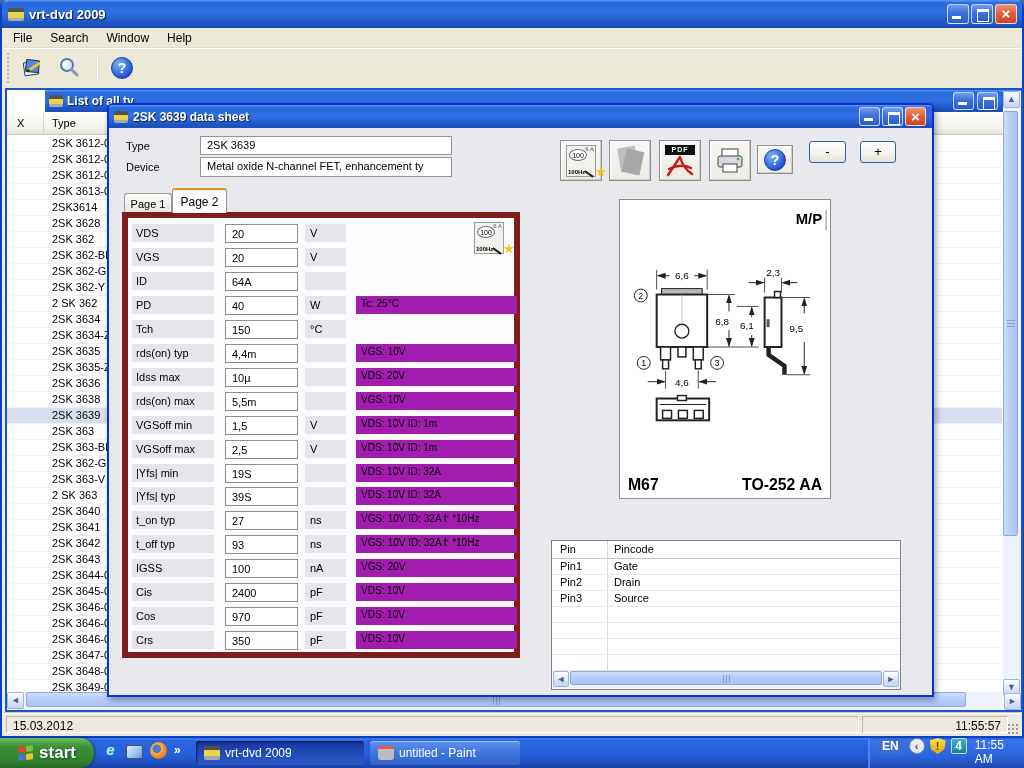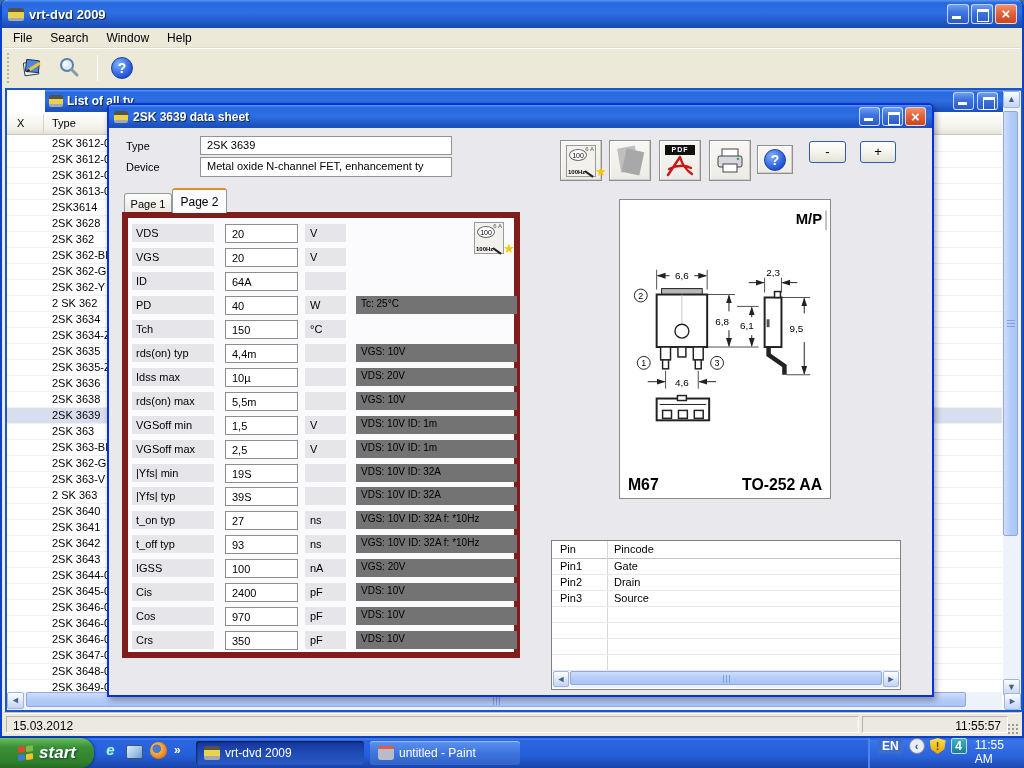--- a/index.html
+++ b/index.html
@@ -95,21 +95,21 @@
   .tab.inactive { background:linear-gradient(180deg,#FDFDFB,#E8E6DE); height:21px; padding-top:4px; }
   .tab.active { background:#FCFCFE; border-top:2px solid #E68B2C; height:25px; padding-top:5px; z-index:3; font-size:12px; }
   #tab-panel { position:absolute; left:13px; top:107px; width:398px; height:446px;
     background:#FBFBFD; border:6px solid #7f1d1d; }
 
   .prm-row { position:absolute; left:0; width:100%; height:19px; }
   .prm-label { position:absolute; left:4px; width:82px; height:18px; background:#E6E5E9; padding:3px 0 0 4px; }
   .prm-input { position:absolute; left:97px; width:73px; height:19px; background:#fff; border:1px solid #8E8E8E;
     font-family:inherit; font-size:11px; padding-left:6px; }
   .prm-unit { position:absolute; left:177px; width:41px; height:18px; background:#E6E5E9; padding:3px 0 0 5px; }
-  .prm-cond { position:absolute; left:228px; width:161px; height:18px; background:#737373;
+  .prm-cond { position:absolute; left:228px; width:161px; height:18px; background:#a21caf;
     padding:2px 0 0 5px; font-size:10px; }
 
   
   .meas-icon { position:relative; width:30px; height:32px; background:#F2F1EE; border:1px solid #9A9A9A; }
   .meas-icon .gauge { position:absolute; left:2px; top:3px; width:18px; height:12px; background:#fff;
     border:1px solid #666; border-radius:50%; font-size:7px; text-align:center; line-height:12px; }
   .meas-icon .hz { position:absolute; left:1px; bottom:1px; font-size:6px; font-weight:bold; }
   .meas-icon .amp { position:absolute; right:1px; top:0; font-size:6px; color:#555; }
   .meas-icon .star { position:absolute; right:0; bottom:4px; width:0; height:0; color:#F5C400; font-size:13px; line-height:0; }
   .meas-icon .wand { position:absolute; right:1px; bottom:1px; width:10px; height:2px; background:#222; transform:rotate(35deg); }
@@ -136,21 +136,21 @@
   #sb-grip { position:absolute; right:2px; bottom:2px; width:12px; height:12px;
     background:radial-gradient(circle at 3px 3px,#999 1px,transparent 1.5px); background-size:4px 4px; }
 
   
   #taskbar { position:absolute; left:0; bottom:0; width:1024px; height:30px;
     background:linear-gradient(180deg,#2157D0 0%,#4A8AF0 3%,#2B65DF 8%,#2560DB 55%,#1A43A8 100%); }
   #start-btn { position:absolute; left:0; top:0; width:94px; height:30px;
     background:linear-gradient(180deg,#6CBE64 0%,#3B9136 30%,#2F7F2B 80%,#256B22 100%);
     border-radius:0 14px 14px 0; box-shadow:1px 0 3px rgba(0,0,0,.4);
     display:flex; align-items:center; justify-content:center; gap:5px;
-    color:#fff; font-weight:bold; font-style:italic; font-size:17px; text-shadow:1px 1px 2px #143; }
+    color:#fff; font-weight:bold; font-size:17px; text-shadow:1px 1px 2px #143; }
   .flag { width:16px; height:15px; display:grid; grid-template-columns:7px 7px; grid-gap:1px; transform:skewY(-6deg); }
   .flag i { height:6px; border-radius:1px; }
   .ql-area { position:absolute; left:102px; top:4px; display:flex; gap:7px; align-items:center; }
   .ql { width:17px; height:17px; display:block; }
   .ie-icon { border-radius:50%; color:#BFE4FF; font-weight:bold; font-style:italic; font-size:15px;
     line-height:15px; text-align:center; text-shadow:0 0 2px #1B6; }
   .show-desktop-icon { background:linear-gradient(135deg,#DCEBFA 0%,#9CC2EA 60%,#6D96C8 100%);
     border:1px solid #456; border-radius:2px; height:14px; margin-top:2px; }
   .firefox-icon { border-radius:50%; background:radial-gradient(circle at 40% 40%,#4B7BD0 0 28%,#F9B13C 32%,#E2600C 85%); }
   .chevron-icon { color:#fff; font-size:12px; font-weight:bold; width:auto; line-height:17px; }

